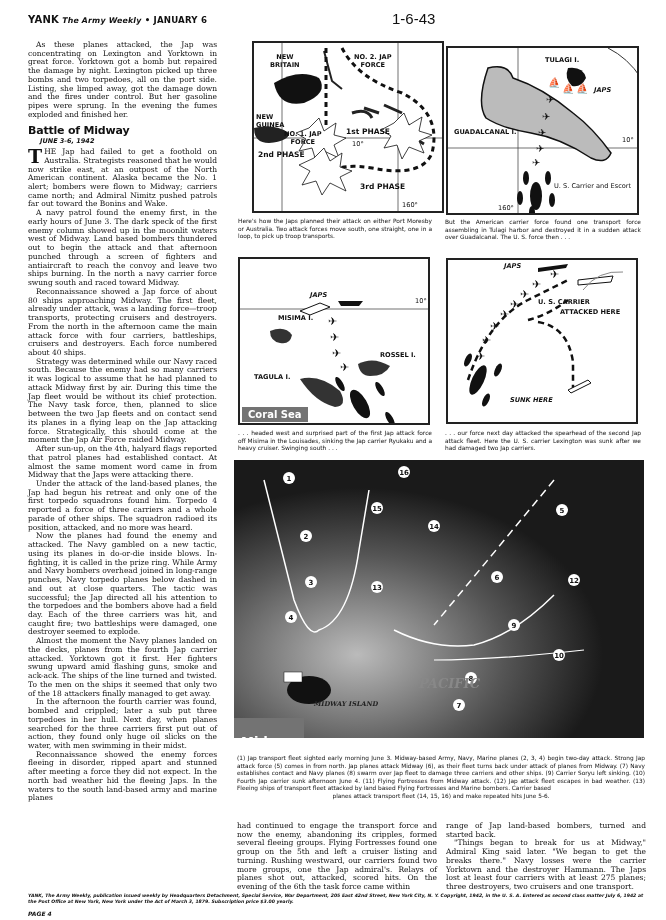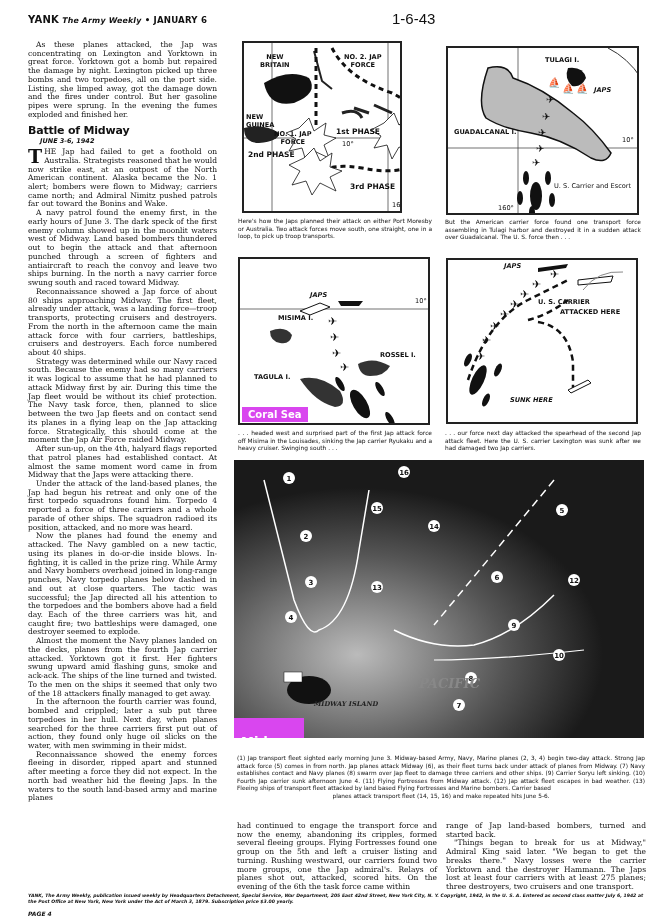--- a/index.html
+++ b/index.html
@@ -17,21 +17,21 @@
   .col1 p.noindent { text-indent:0; }
   .h2 { font-family:"DejaVu Sans", sans-serif; font-weight:bold; font-size:11px; margin-top:7px; margin-bottom:2px; letter-spacing:-0.2px; }
   .dateline { font-family:"DejaVu Sans", sans-serif; font-style:italic; font-weight:bold; font-size:6.5px; margin-left:12px; margin-bottom:2px; }
   .dropcap { float:left; font-size:19px; line-height:16px; font-weight:bold; margin-right:2px; font-family:"DejaVu Serif", serif; }
 
   .map { position:absolute; border:2px solid #222; background:#fff; overflow:hidden; }
   .map svg { position:absolute; left:0; top:0; }
   .cap { position:absolute; font-family:"DejaVu Sans", sans-serif; font-size:5.9px; line-height:7.6px; text-align:justify; color:#111; }
   .maplabel { position:absolute; font-family:"DejaVu Sans", sans-serif; font-weight:bold; font-size:6.6px; color:#111; white-space:nowrap; line-height:8px; }
   .maplabel.big { font-size:7.5px; }
-  .tag { position:absolute; background:#d946ef; color:#fff; font-family:"DejaVu Sans", sans-serif; font-weight:bold; }
+  .tag { position:absolute; background:#737373; color:#fff; font-family:"DejaVu Sans", sans-serif; font-weight:bold; }
 
   .midway { position:absolute; left:234px; top:460px; width:410px; height:278px; background:#1a1a1a; overflow:hidden; }
   .midcap { position:absolute; left:237px; top:755px; width:408px; font-family:"DejaVu Sans", sans-serif; font-size:5.8px; line-height:7.5px; text-align:justify; }
   .midcap .last { text-align:center; }
 
   .bottom { position:absolute; top:822px; font-size:7.5px; line-height:8.73px; text-align:justify; }
   .bottom p { text-indent:0; }
   .bottom p.ind { text-indent:8px; }
 
   .footer { position:absolute; left:28px; top:893px; width:620px; font-family:"DejaVu Sans", sans-serif; font-style:italic; font-weight:bold; font-size:4.6px; line-height:5.6px; }
@@ -59,21 +59,21 @@
   <p>Reconnaissance showed a Jap force of about 80 ships approaching Midway. The first fleet, already under attack, was a landing force—troop transports, protecting cruisers and destroyers. From the north in the afternoon came the main attack force with four carriers, battleships, cruisers and destroyers. Each force numbered about 40 ships.</p>
   <p>Strategy was determined while our Navy raced south. Because the enemy had so many carriers it was logical to assume that he had planned to attack Midway first by air. During this time the Jap fleet would be without its chief protection. The Navy task force, then, planned to slice between the two Jap fleets and on contact send its planes in a flying leap on the Jap attacking force. Strategically, this should come at the moment the Jap Air Force raided Midway.</p>
   <p>After sun-up, on the 4th, halyard flags reported that patrol planes had established contact. At almost the same moment word came in from Midway that the Japs were attacking there.</p>
   <p>Under the attack of the land-based planes, the Jap had begun his retreat and only one of the first torpedo squadrons found him. Torpedo 4 reported a force of three carriers and a whole parade of other ships. The squadron radioed its position, attacked, and no more was heard.</p>
   <p>Now the planes had found the enemy and attacked. The Navy gambled on a new tactic, using its planes in do-or-die inside blows. In-fighting, it is called in the prize ring. While Army and Navy bombers overhead joined in long-range punches, Navy torpedo planes below dashed in and out at close quarters. The tactic was successful; the Jap directed all his attention to the torpedoes and the bombers above had a field day. Each of the three carriers was hit, and caught fire; two battleships were damaged, one destroyer seemed to explode.</p>
   <p>Almost the moment the Navy planes landed on the decks, planes from the fourth Jap carrier attacked. Yorktown got it first. Her fighters swung upward amid flashing guns, smoke and ack-ack. The ships of the line turned and twisted. To the men on the ships it seemed that only two of the 18 attackers finally managed to get away.</p>
   <p>In the afternoon the fourth carrier was found, bombed and crippled; later a sub put three torpedoes in her hull. Next day, when planes searched for the three carriers first put out of action, they found only huge oil slicks on the water, with men swimming in their midst.</p>
   <p>Reconnaissance showed the enemy forces fleeing in disorder, ripped apart and stunned after meeting a force they did not expect. In the north bad weather hid the fleeing Japs. In the waters to the south land-based army and marine planes</p>
 </div>
 
-<div class="map" style="left:242px;top:41px;width:160px;height:172px;">
+<div class="map" style="left:252px;top:41px;width:192px;height:172px;">
   <svg width="192" height="172">
     <line x1="28" y1="0" x2="28" y2="172" stroke="#333" stroke-width="0.7"></line>
     <line x1="144" y1="0" x2="144" y2="172" stroke="#333" stroke-width="0.7"></line>
     <line x1="0" y1="95" x2="192" y2="95" stroke="#333" stroke-width="0.7"></line>
     <path d="M20,40 q25,-15 45,-5 q10,15 -15,25 q-25,5 -30,-20z" fill="#111"></path>
     <path d="M0,85 q20,-5 35,5 q0,8 -20,10 q-15,0 -15,-15z" fill="#222"></path>
     <path d="M70,8 l8,30 l10,8" stroke="#222" fill="none" stroke-width="2"></path>
     <path d="M98,70 q15,-5 20,5 M110,65 l15,5 M130,62 l18,8 M145,80 l12,3 M160,95 l10,6" stroke="#222" stroke-width="3" fill="none"></path>
     <path d="M72,5 L72,85" stroke="#111" stroke-width="3" stroke-dasharray="5,4" fill="none"></path>
     <path d="M88,5 q15,30 60,45 q40,20 30,60 q-10,25 -60,15 q-30,-5 -45,5" stroke="#111" stroke-width="3" stroke-dasharray="5,4" fill="none"></path>

